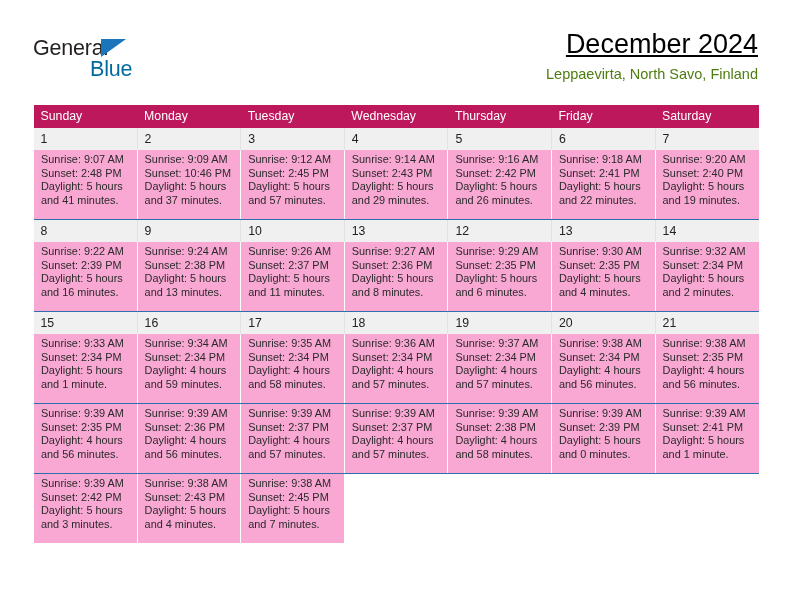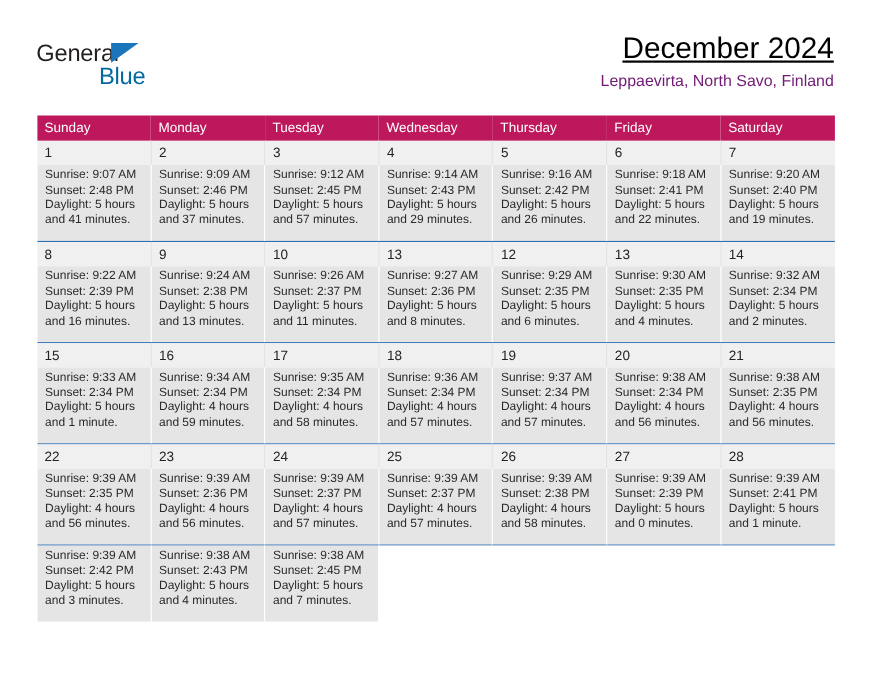--- a/index.html
+++ b/index.html
@@ -73,21 +73,21 @@
     font-size: 27px;
     color: #000;
     line-height: 33px;
     font-weight: normal;
     margin: 0;
     white-space: nowrap;
     text-decoration: underline;
   }
   .cal-subtitle {
     font-size: 14.5px;
-    color: #701a75;
+    color: #4d7c0f;
     line-height: 22px;
     margin: 2px 0 0 0;
     white-space: nowrap;
   }
 
   
   .calendar {
     position: absolute;
     left: 33px;
     top: 105px;
@@ -118,21 +118,21 @@
     color: #222;
     padding: 4px 0 4px 7px;
     height: 13px;
     border-left: 1px solid #e2e2e2;
     vertical-align: top;
   }
   .daynum-row td:first-child {
     border-left: none;
   }
   .detail-row td {
-    background: #e5e5e5;
+    background: #f9a8d4;
     font-size: 10.9px;
     color: #2a2a2a;
     padding: 3px 4px 8px 7px;
     vertical-align: top;
     line-height: 13.6px;
     height: 58px;
     border-left: 1px solid #ffffff;
   }
   .detail-row td.empty {
     background: #ffffff;
@@ -195,21 +195,21 @@
         </tr>
         <tr class="detail-row">
           <td>
             <span class="line">Sunrise: 9:07 AM</span>
             <span class="line">Sunset: 2:48 PM</span>
             <span class="line">Daylight: 5 hours</span>
             <span class="line">and 41 minutes.</span>
           </td>
           <td>
             <span class="line">Sunrise: 9:09 AM</span>
-            <span class="line">Sunset: 2:46 PM</span>
+            <span class="line">Sunset: 10:46 PM</span>
             <span class="line">Daylight: 5 hours</span>
             <span class="line">and 37 minutes.</span>
           </td>
           <td>
             <span class="line">Sunrise: 9:12 AM</span>
             <span class="line">Sunset: 2:45 PM</span>
             <span class="line">Daylight: 5 hours</span>
             <span class="line">and 57 minutes.</span>
           </td>
           <td>
@@ -345,29 +345,20 @@
           <td>
             <span class="line">Sunrise: 9:38 AM</span>
             <span class="line">Sunset: 2:35 PM</span>
             <span class="line">Daylight: 4 hours</span>
             <span class="line">and 56 minutes.</span>
           </td>
         </tr>
         <tr class="week-sep">
           <td colspan="7"></td>
         </tr>
-        <tr class="daynum-row">
-          <td>22</td>
-          <td>23</td>
-          <td>24</td>
-          <td>25</td>
-          <td>26</td>
-          <td>27</td>
-          <td>28</td>
-        </tr>
         <tr class="detail-row">
           <td>
             <span class="line">Sunrise: 9:39 AM</span>
             <span class="line">Sunset: 2:35 PM</span>
             <span class="line">Daylight: 4 hours</span>
             <span class="line">and 56 minutes.</span>
           </td>
           <td>
             <span class="line">Sunrise: 9:39 AM</span>
             <span class="line">Sunset: 2:36 PM</span>

